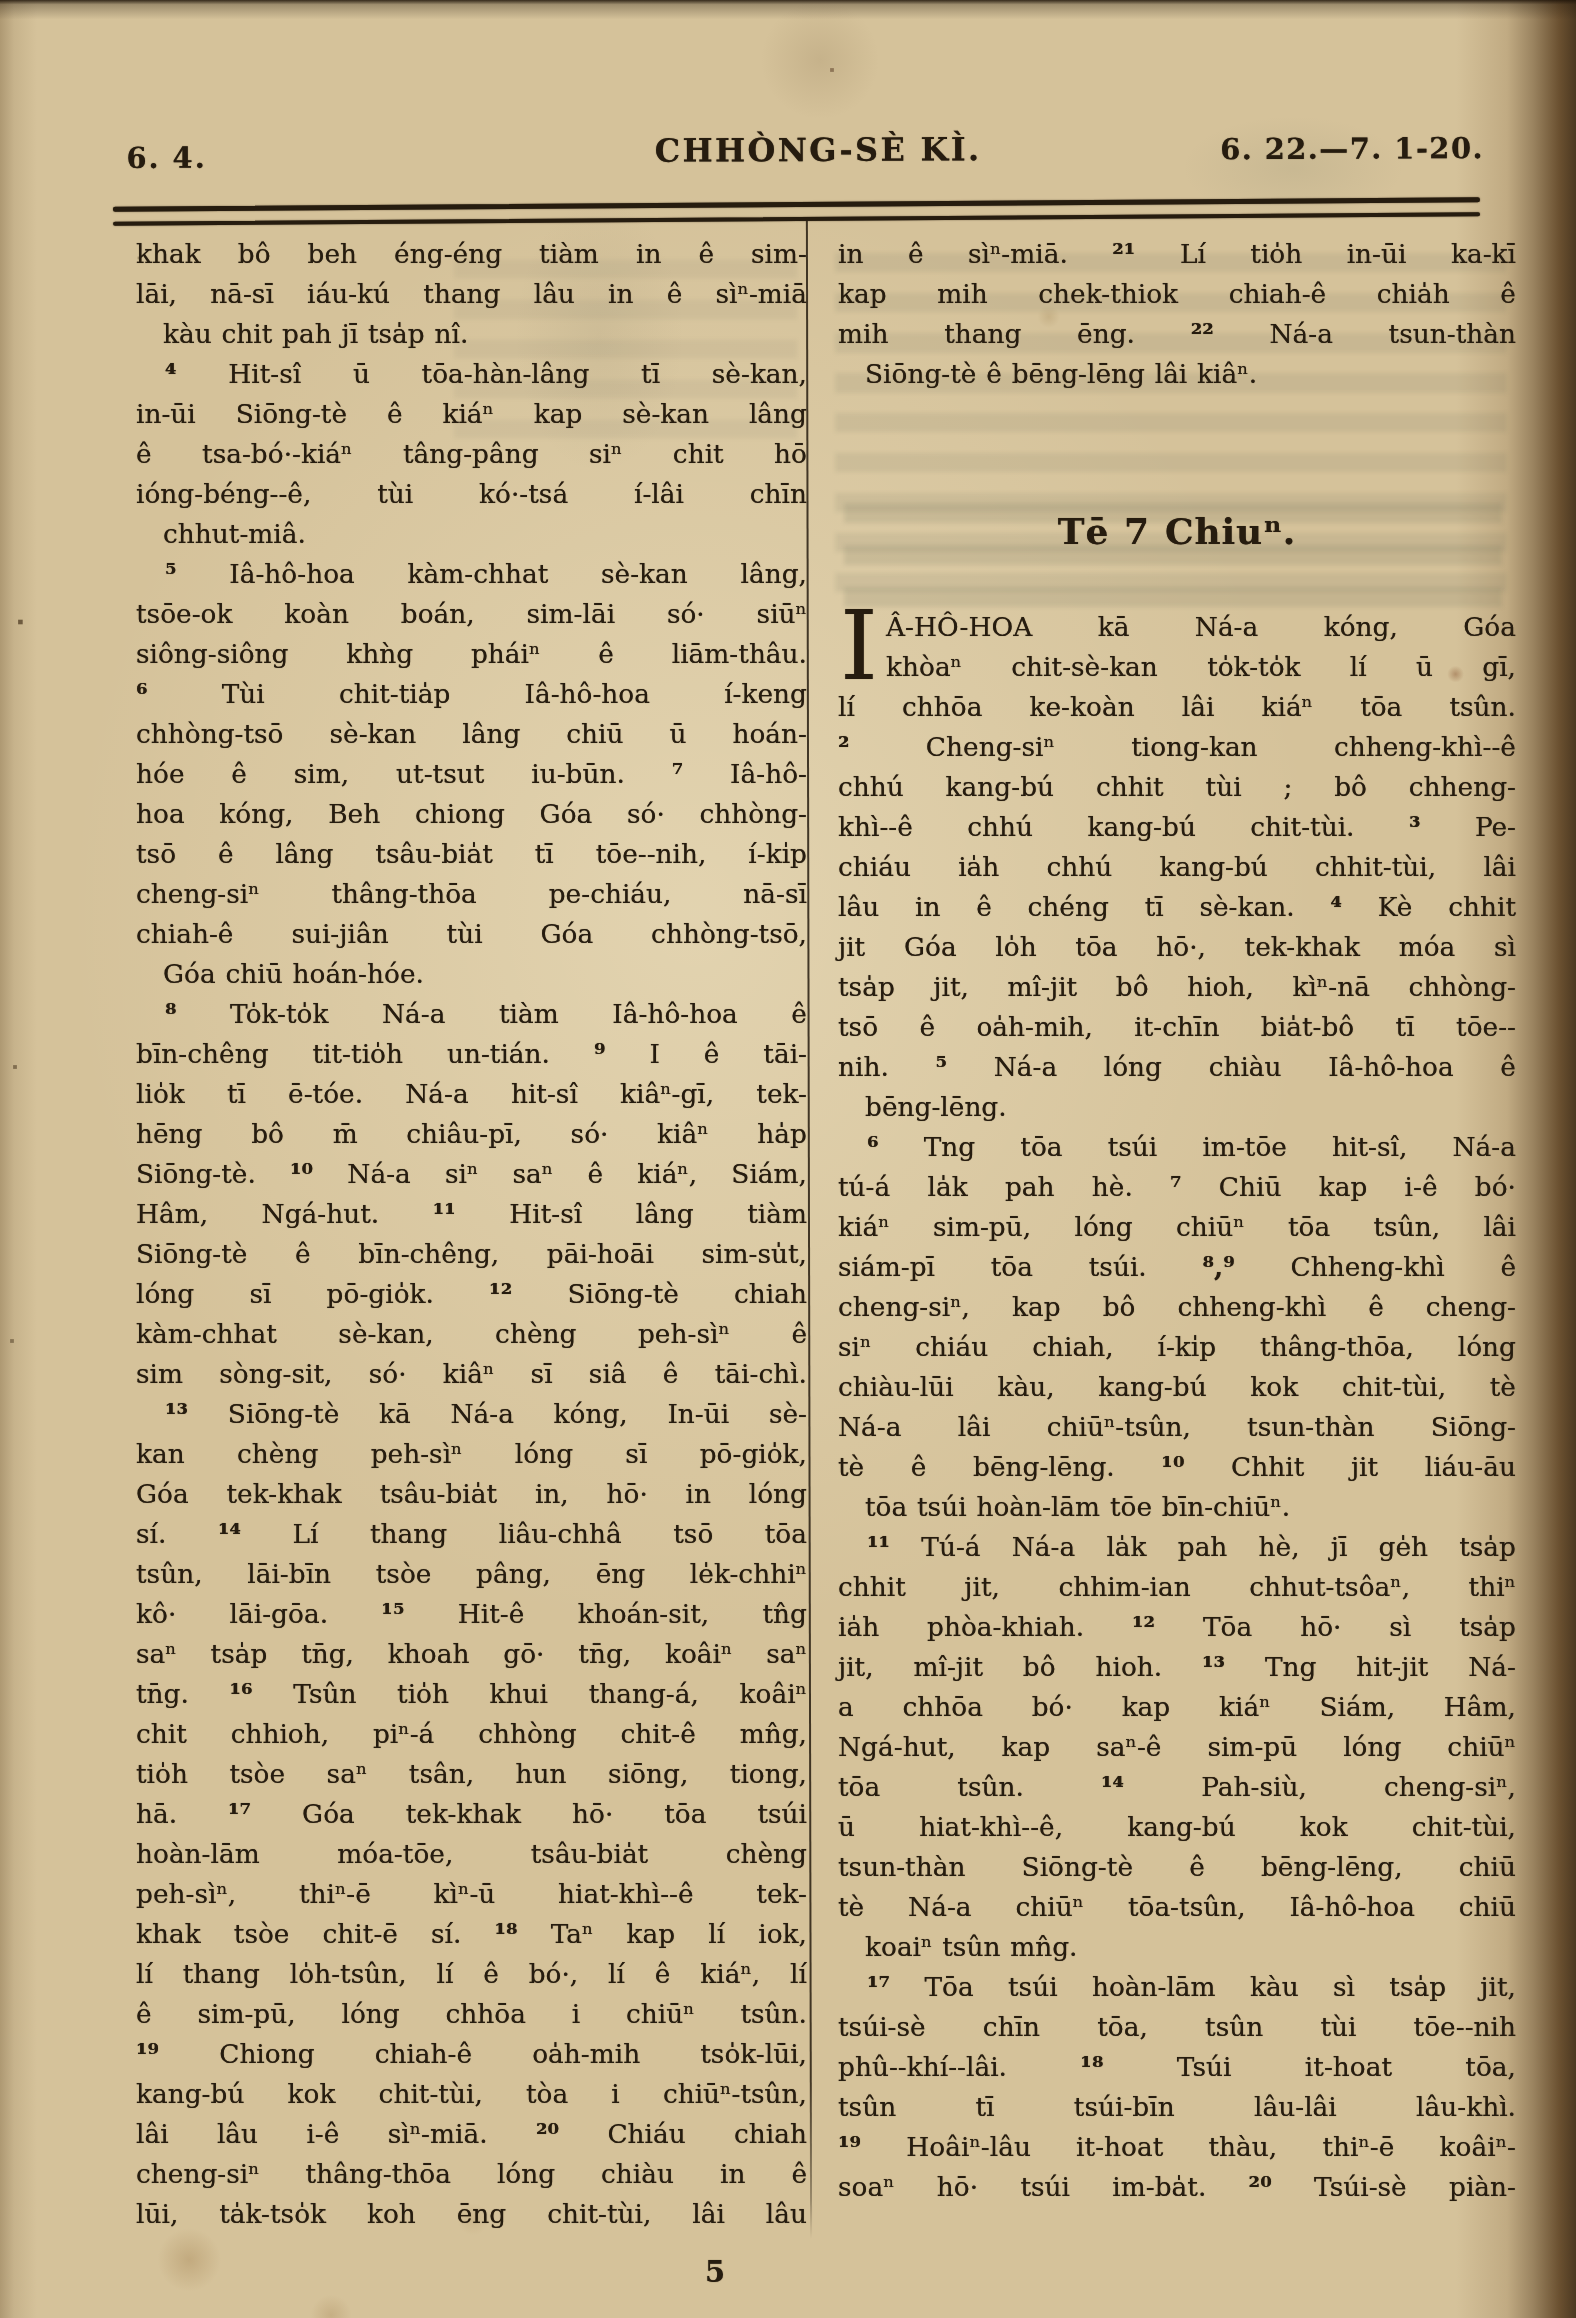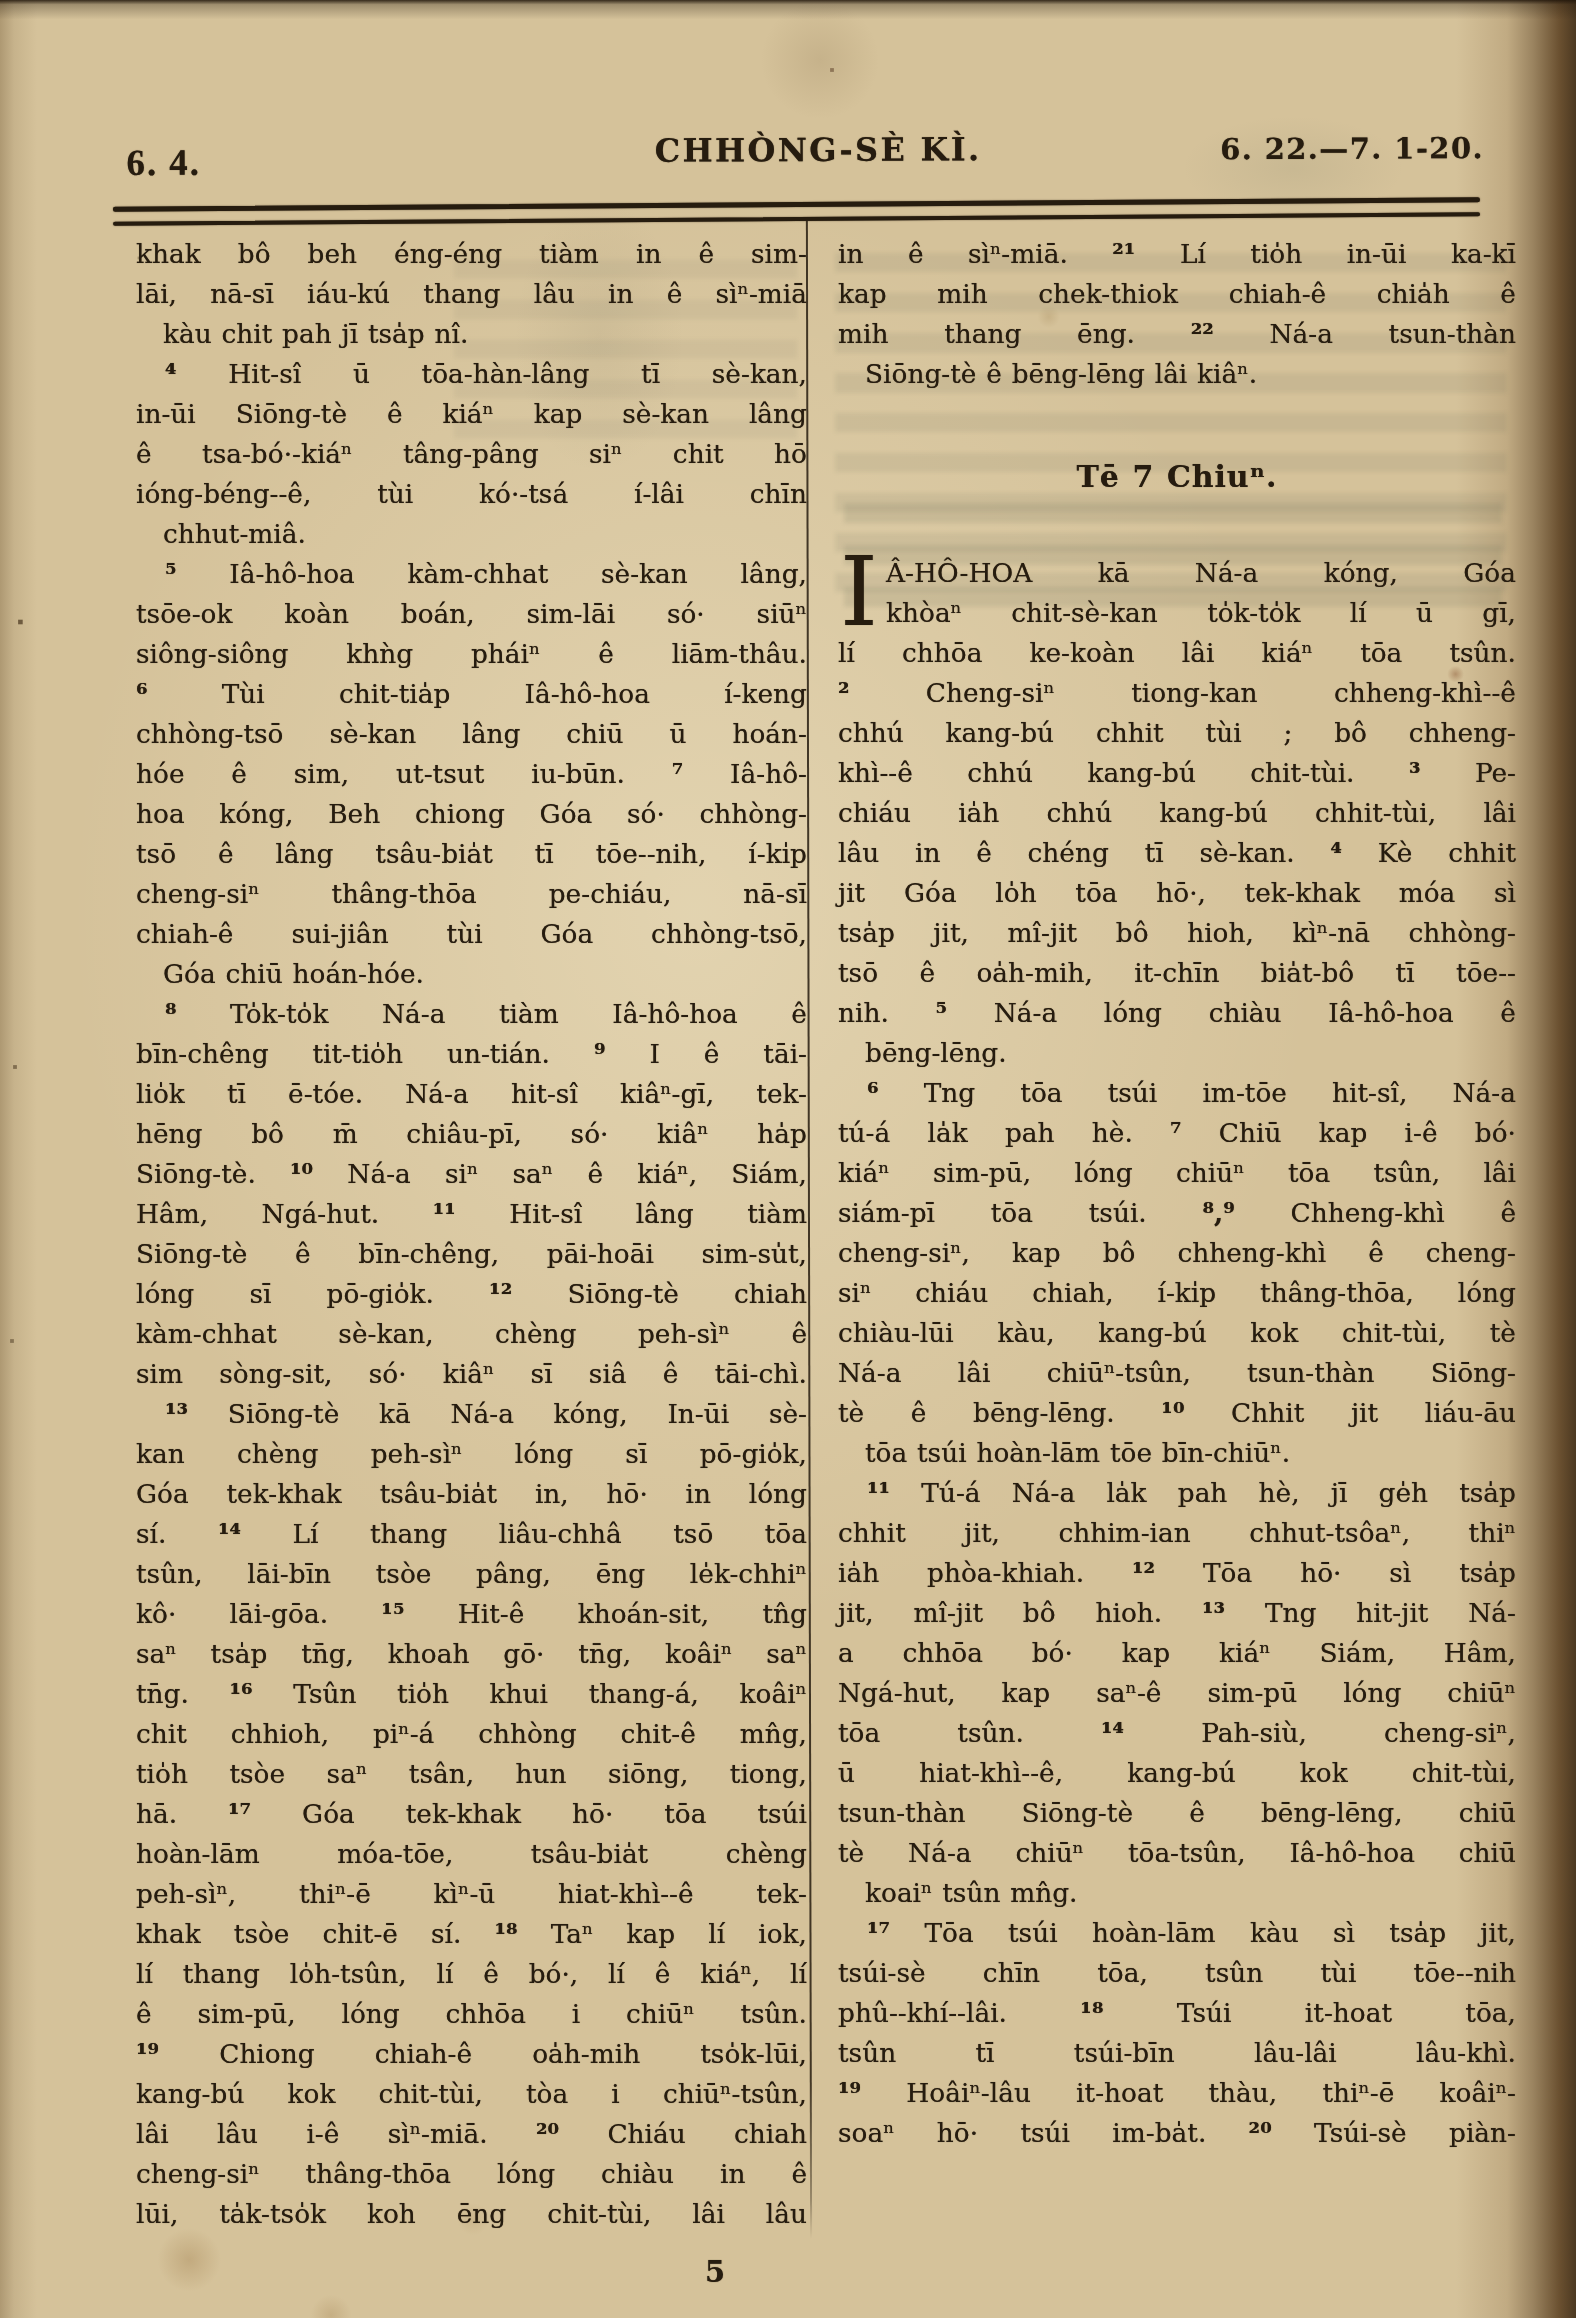--- a/index.html
+++ b/index.html
@@ -39,21 +39,21 @@
   .bleed{position:absolute;pointer-events:none;filter:blur(2.3px);}
   .bleed-1{left:835px;top:253px;width:672px;height:352px;
     background:repeating-linear-gradient(to bottom, rgba(100,105,85,0.11) 0 19.5px, rgba(100,105,85,0) 19.5px 40px);}
   .bleed-2{left:844px;top:503px;width:658px;height:107px;
     background:repeating-linear-gradient(to bottom, rgba(100,105,85,0.15) 0 20.4px, rgba(100,105,85,0) 20.4px 42px);}
   .bleed-3{left:454px;top:260px;width:343px;height:195px;
     background:repeating-linear-gradient(to bottom, rgba(105,108,88,0.08) 0 18.5px, rgba(105,108,88,0) 18.5px 40px);}
 
   .running-head{position:absolute;left:120px;top:131px;width:1396px;height:51px;
     font-weight:bold;transform:rotate(-0.25deg);text-shadow:0 0 0.9px rgba(42,30,16,0.75);}
-  .rh-left{position:absolute;left:6.5px;top:7.4px;font-size:37px;letter-spacing:1.9px;font-family:Liberation Serif, serif;}
+  .rh-left{position:absolute;left:6.5px;top:7.4px;font-size:29px;letter-spacing:1.9px;}
   .rh-center{position:absolute;left:0;right:0;top:0;text-align:center;font-size:32px;letter-spacing:2.3px;}
   .rh-right{position:absolute;right:32px;top:2.8px;font-size:29px;letter-spacing:1.4px;}
 
   .double-rule{position:absolute;left:113px;top:202px;width:1367px;transform:rotate(-0.4deg);}
   .rule-a{height:4.6px;background:var(--ink,#261c0f);border-radius:2.3px;box-shadow:0 0 1.4px rgba(40,28,14,0.8);}
   .rule-b{height:4.2px;background:var(--ink,#261c0f);margin-top:10.7px;border-radius:2.3px;box-shadow:0 0 1.4px rgba(40,28,14,0.8);}
 
   .col-divider{position:absolute;left:808px;top:219px;width:2.3px;height:2020px;
     background:linear-gradient(to bottom, rgba(38,28,15,0.85) 0 92%, rgba(38,28,15,0.35) 98%, rgba(38,28,15,0) 100%);
     transform:rotate(-0.12deg);}
@@ -62,21 +62,21 @@
     font-size:26.4px;text-shadow:0 0 0.7px rgba(42,30,16,0.8);word-spacing:1.4px;}
   .col{position:absolute;top:0;}
   .col-left{left:16px;width:671px;}
   .col-right{left:718px;width:678px;}
   .tl{line-height:40px;height:40px;text-align:justify;text-align-last:justify;white-space:normal;}
   .tl.end{text-align-last:left;margin-left:27px;}
   .tl.in{text-indent:29px;}
   .tl.dc{padding-left:48px;}
   .vn{font-weight:bold;}
 
-  .chapter-heading{margin:64px 0 57px 0;font-size:30px;line-height:38px;font-weight:bold;
+  .chapter-heading{margin:118px 0 57px 0;font-size:36px;line-height:38px;font-weight:bold;
     text-align:center;letter-spacing:0.9px;}
   .chapter-body{position:relative;}
   .dropcap{position:absolute;left:1.9px;top:-1.9px;font-size:96px;line-height:83px;}
 
   .page-number{position:absolute;left:705px;top:2255px;font-size:29px;font-weight:bold;
     text-shadow:0 0 0.9px rgba(42,30,16,0.8);}
 </style>
 </head>
 <body>
 

